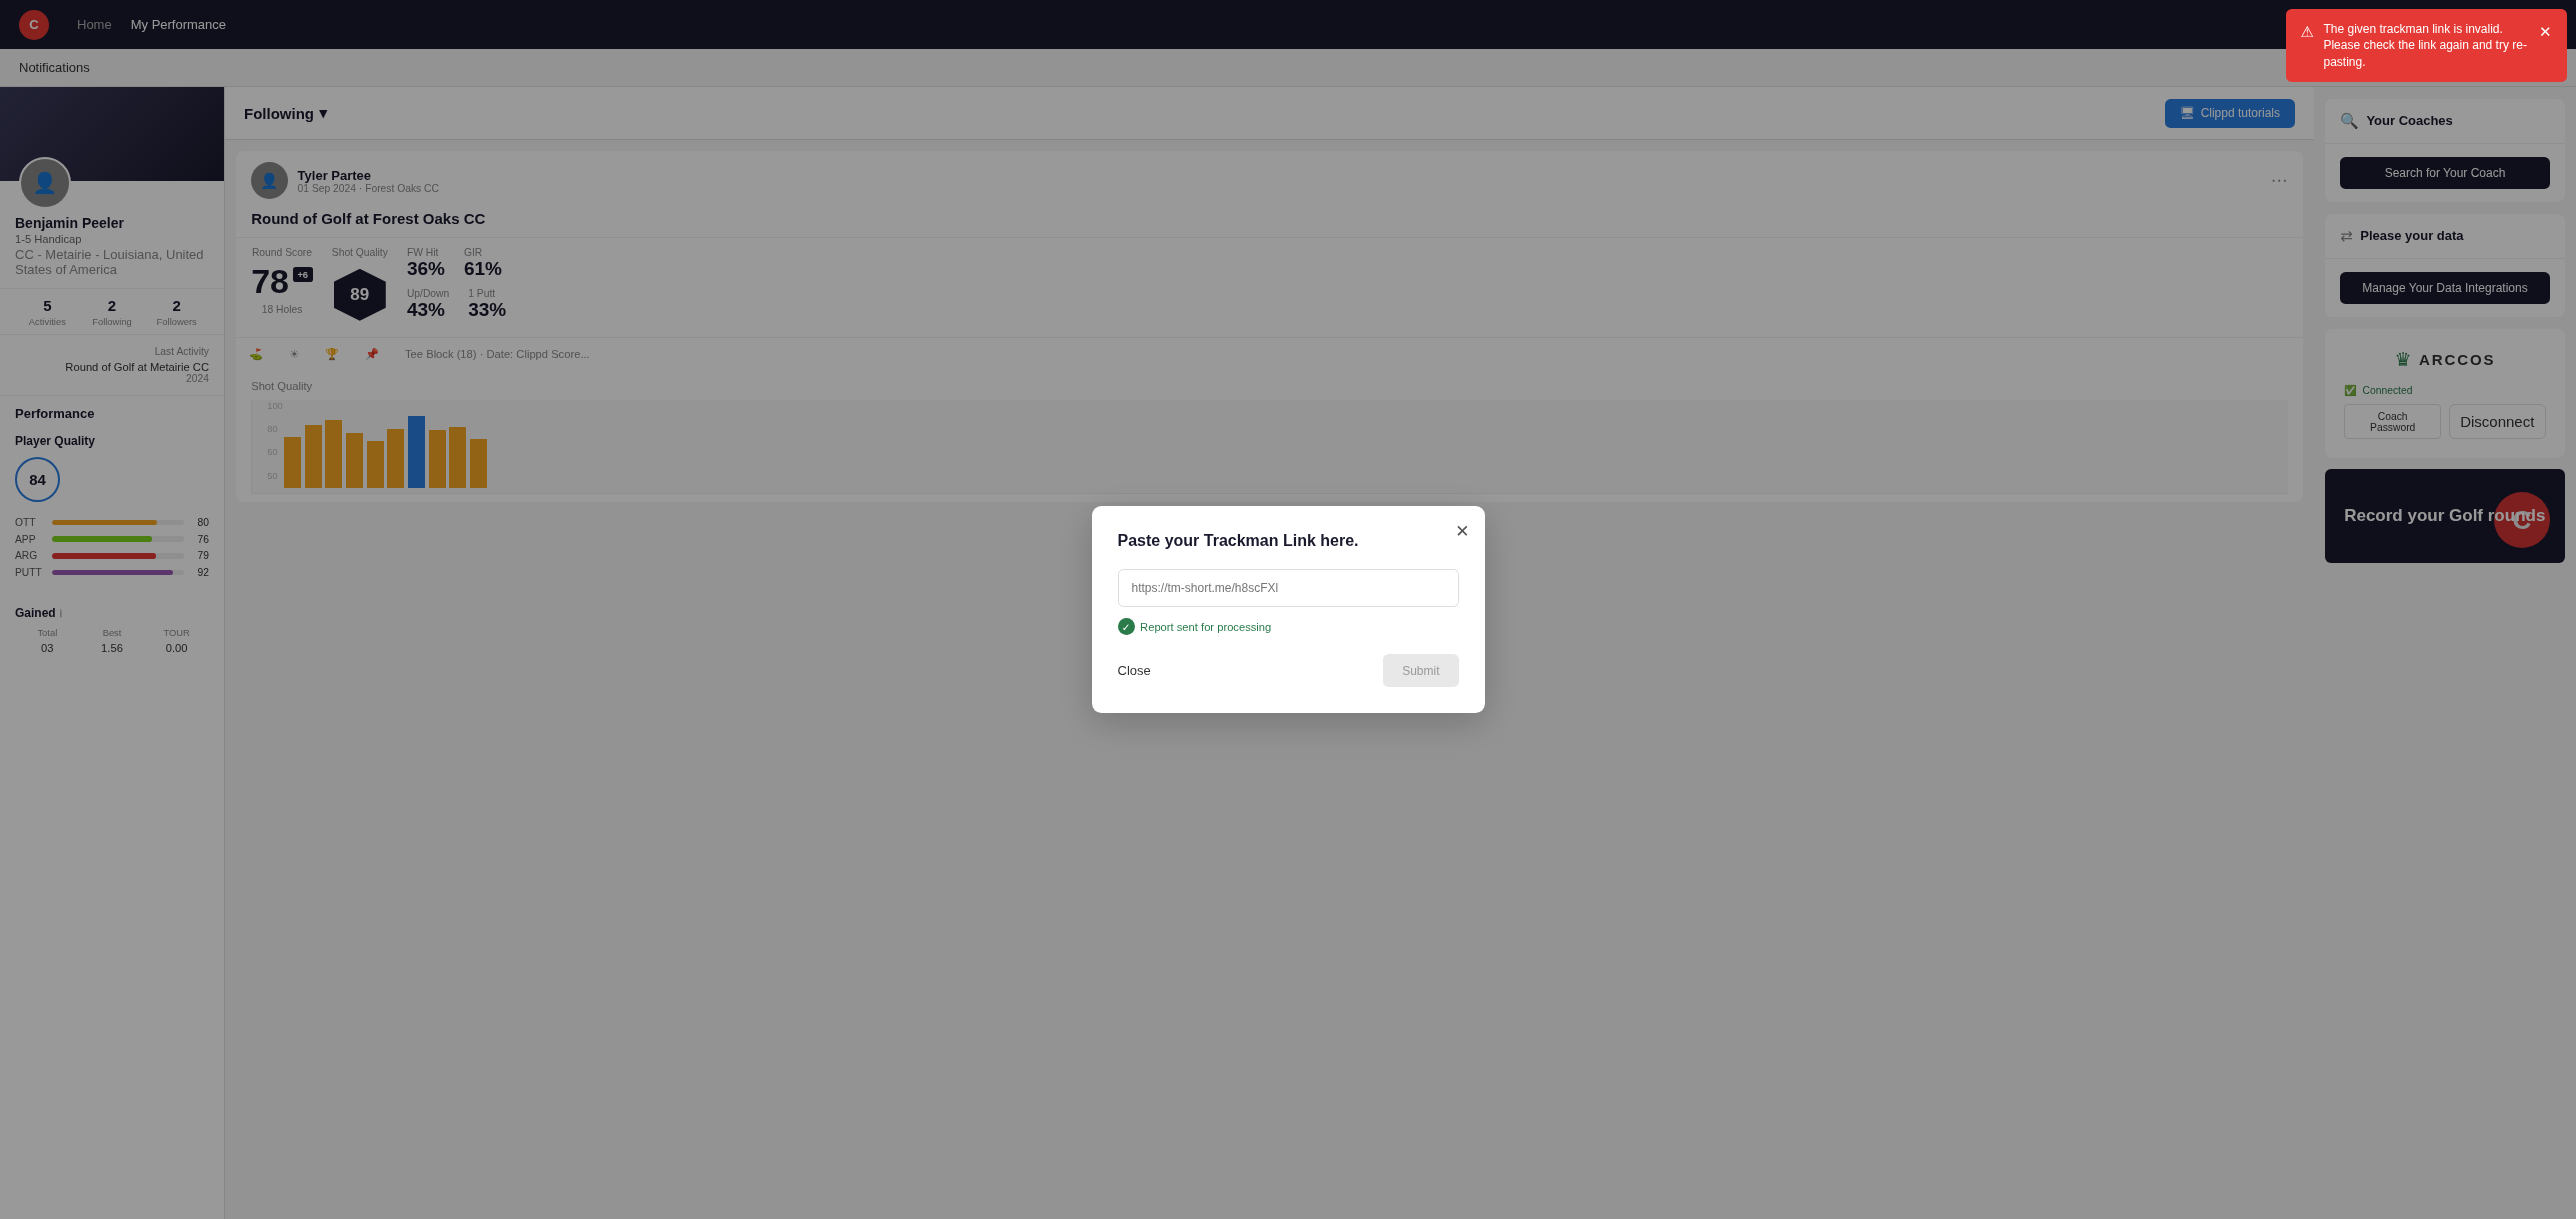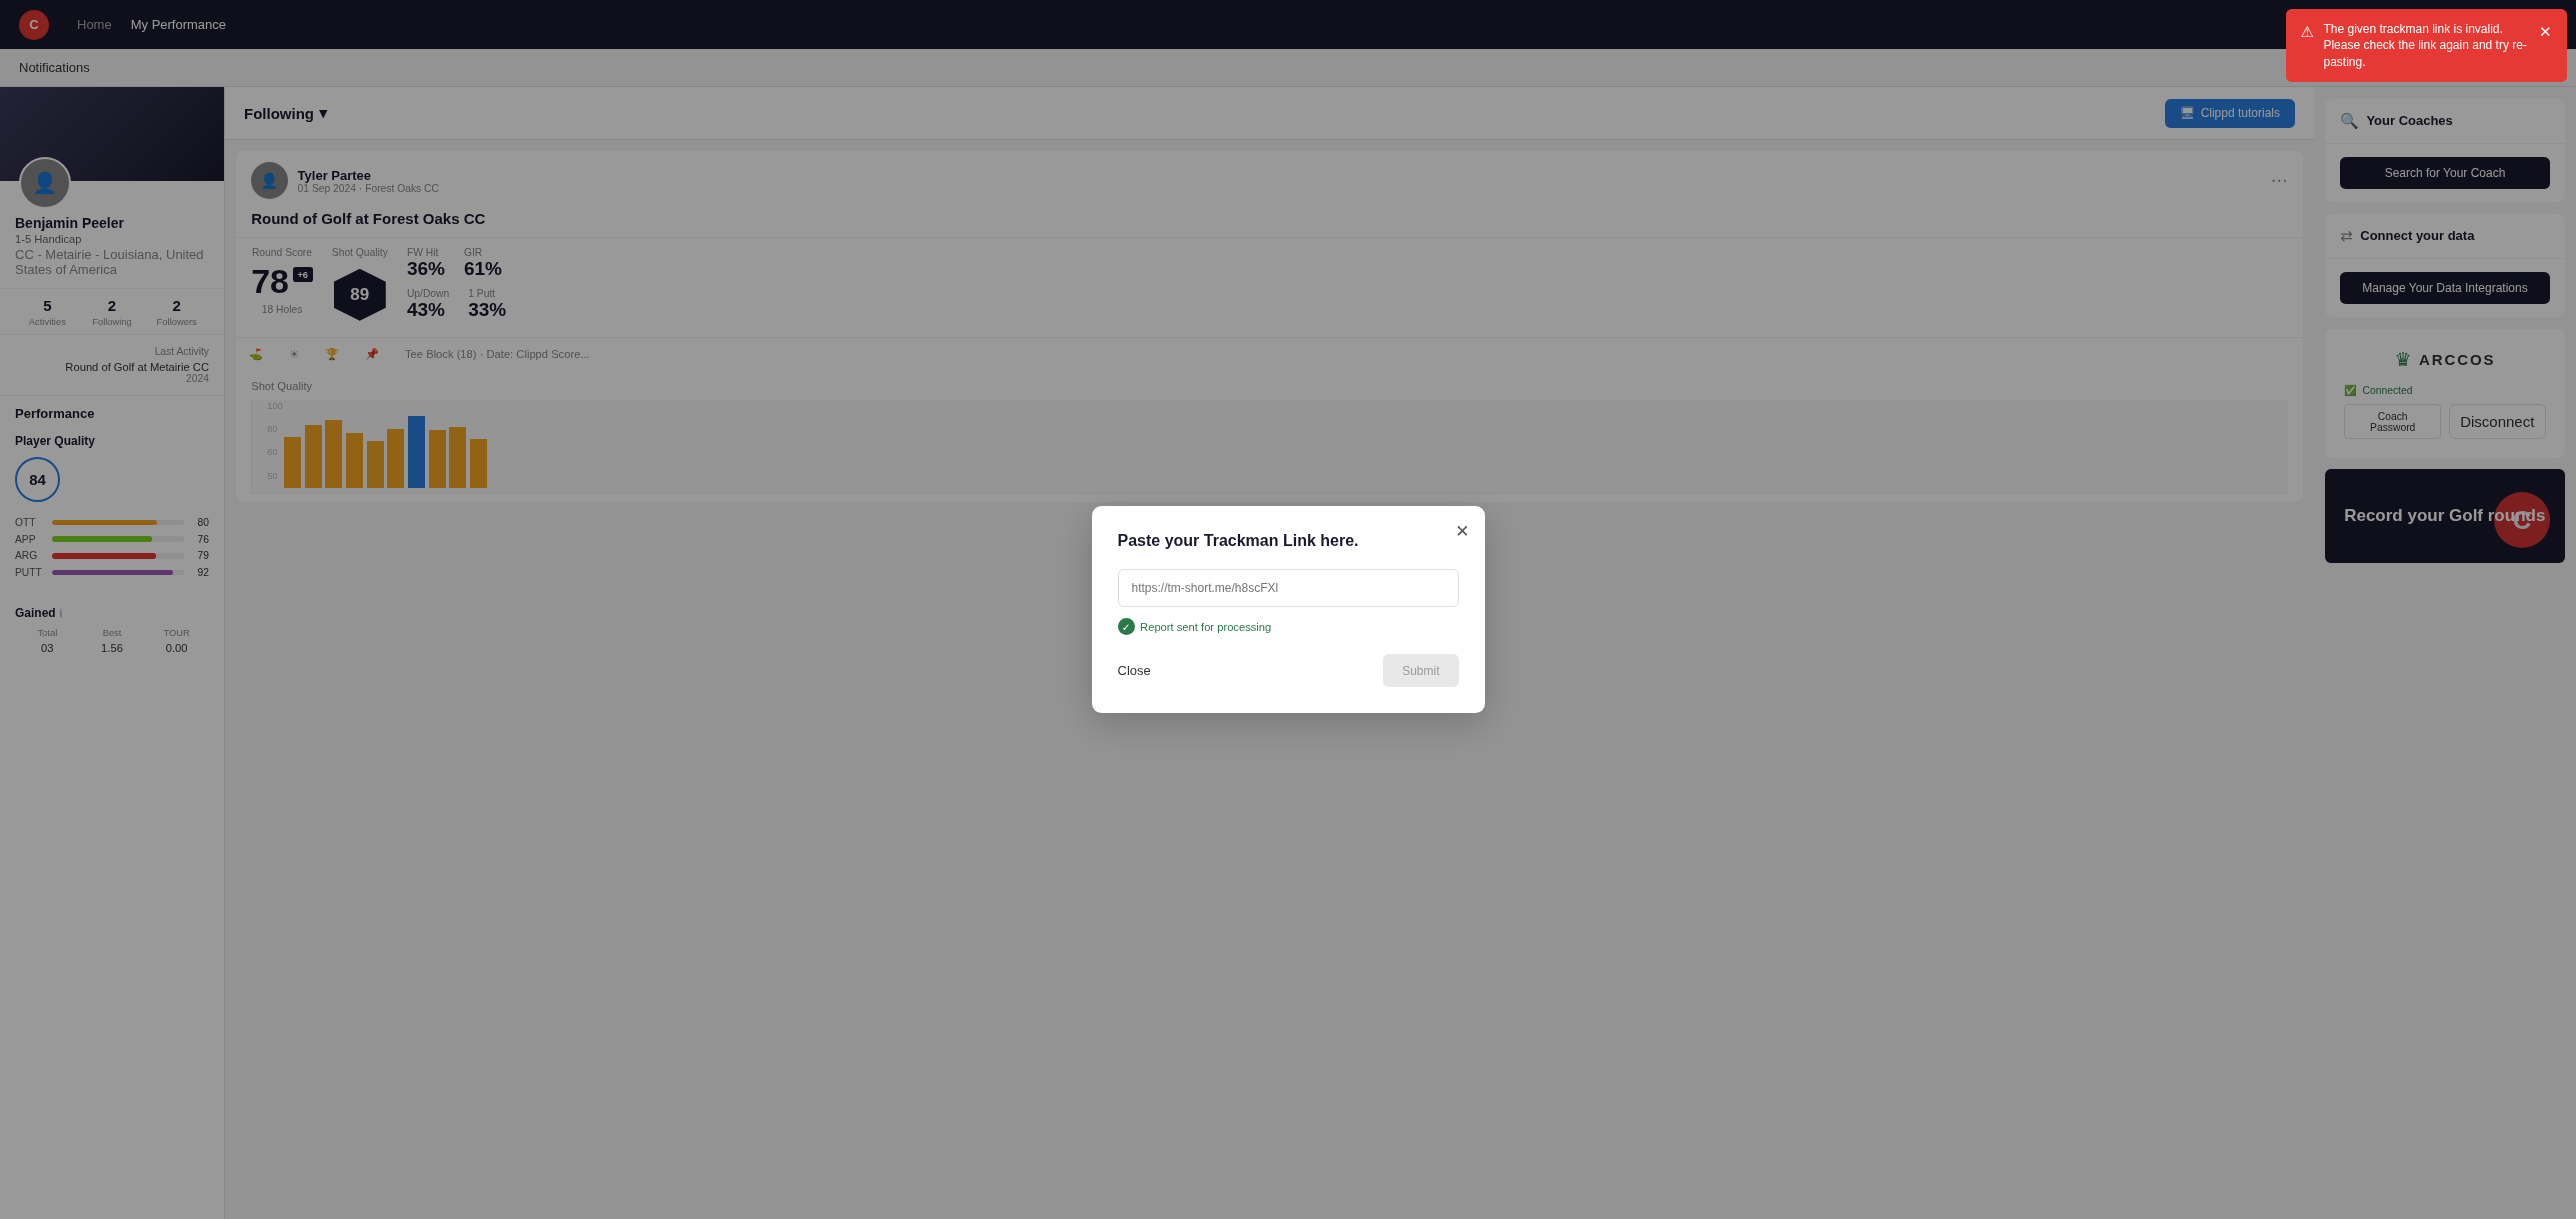--- a/index.html
+++ b/index.html
@@ -895,21 +895,21 @@
         <span class="widget-title">Your Coaches</span>
       </div>
       <div class="widget-body">
         <button class="search-coach-btn">Search for Your Coach</button>
       </div>
     </div>
 
     <div class="widget-card">
       <div class="widget-header">
         <span class="widget-icon">⇄</span>
-        <span class="widget-title">Connect your data</span>
+        <span class="widget-title">Please your data</span>
       </div>
       <div class="widget-body">
         <button class="manage-integrations-btn">Manage Your Data Integrations</button>
       </div>
     </div>
 
     <div class="arccos-widget">
       <div class="arccos-logo">
         <span class="arccos-icon">♛</span>
         <span class="arccos-text">ARCCOS</span>

